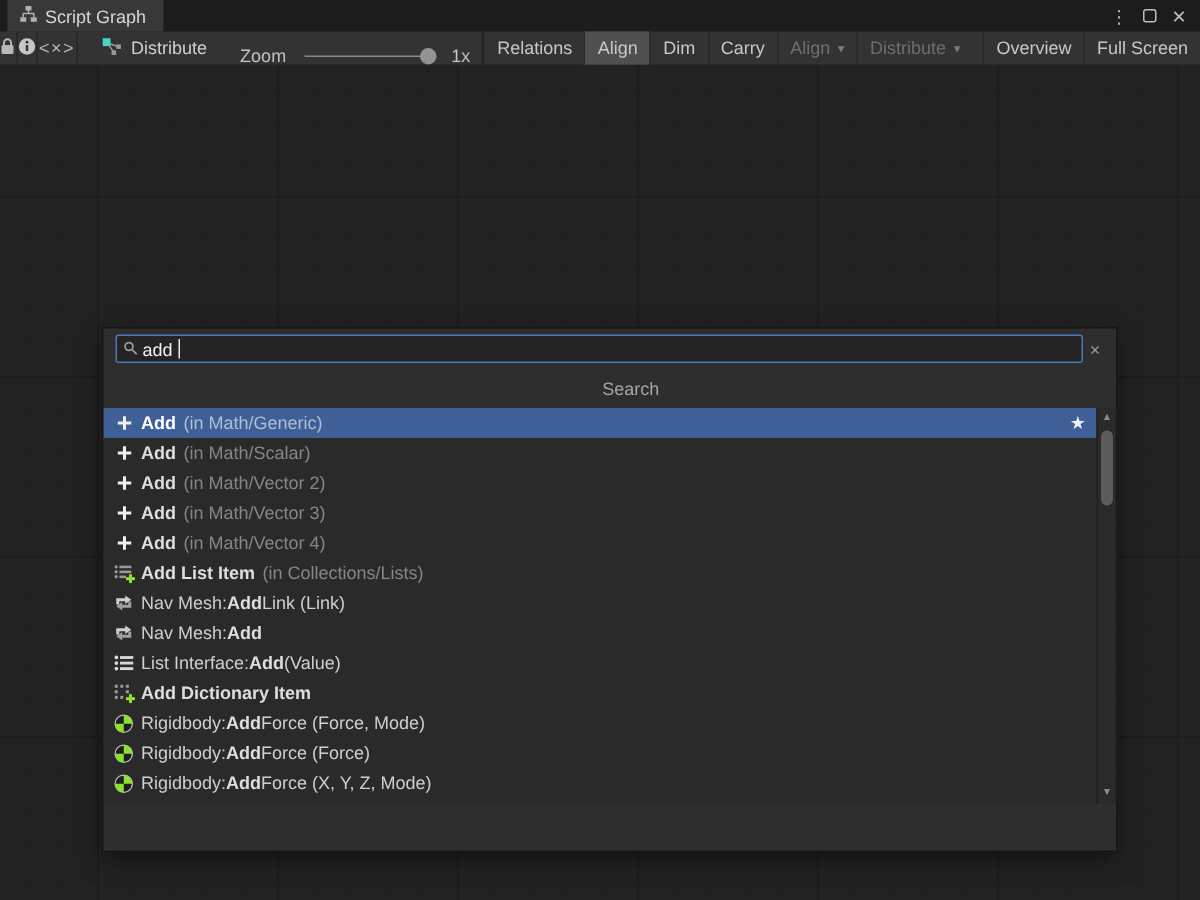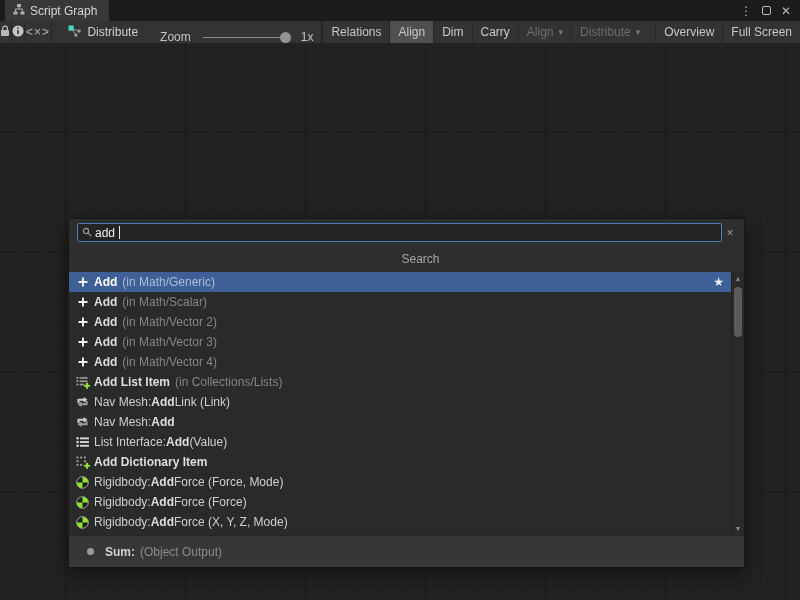--- a/index.html
+++ b/index.html
@@ -348,20 +348,15 @@
             <span class="t-reg"> Force (X, Y, Z, Mode)</span>
           </div>
         </div>
       <div class="scrollcol">
         <div class="scroll-arrow" style="top:2px;">▲</div>
         <div class="scroll-thumb"></div>
         <div class="scroll-arrow" style="bottom:2px;">▼</div>
       </div>
     </div>
 
-    <div class="popup-footer">
-      <span class="port-dot"></span>
-      <span class="footer-bold">Sum:</span>
-      <span class="footer-dim">(Object Output)</span>
-    </div>
   </div>
 
 </div>
 
 </body></html>

